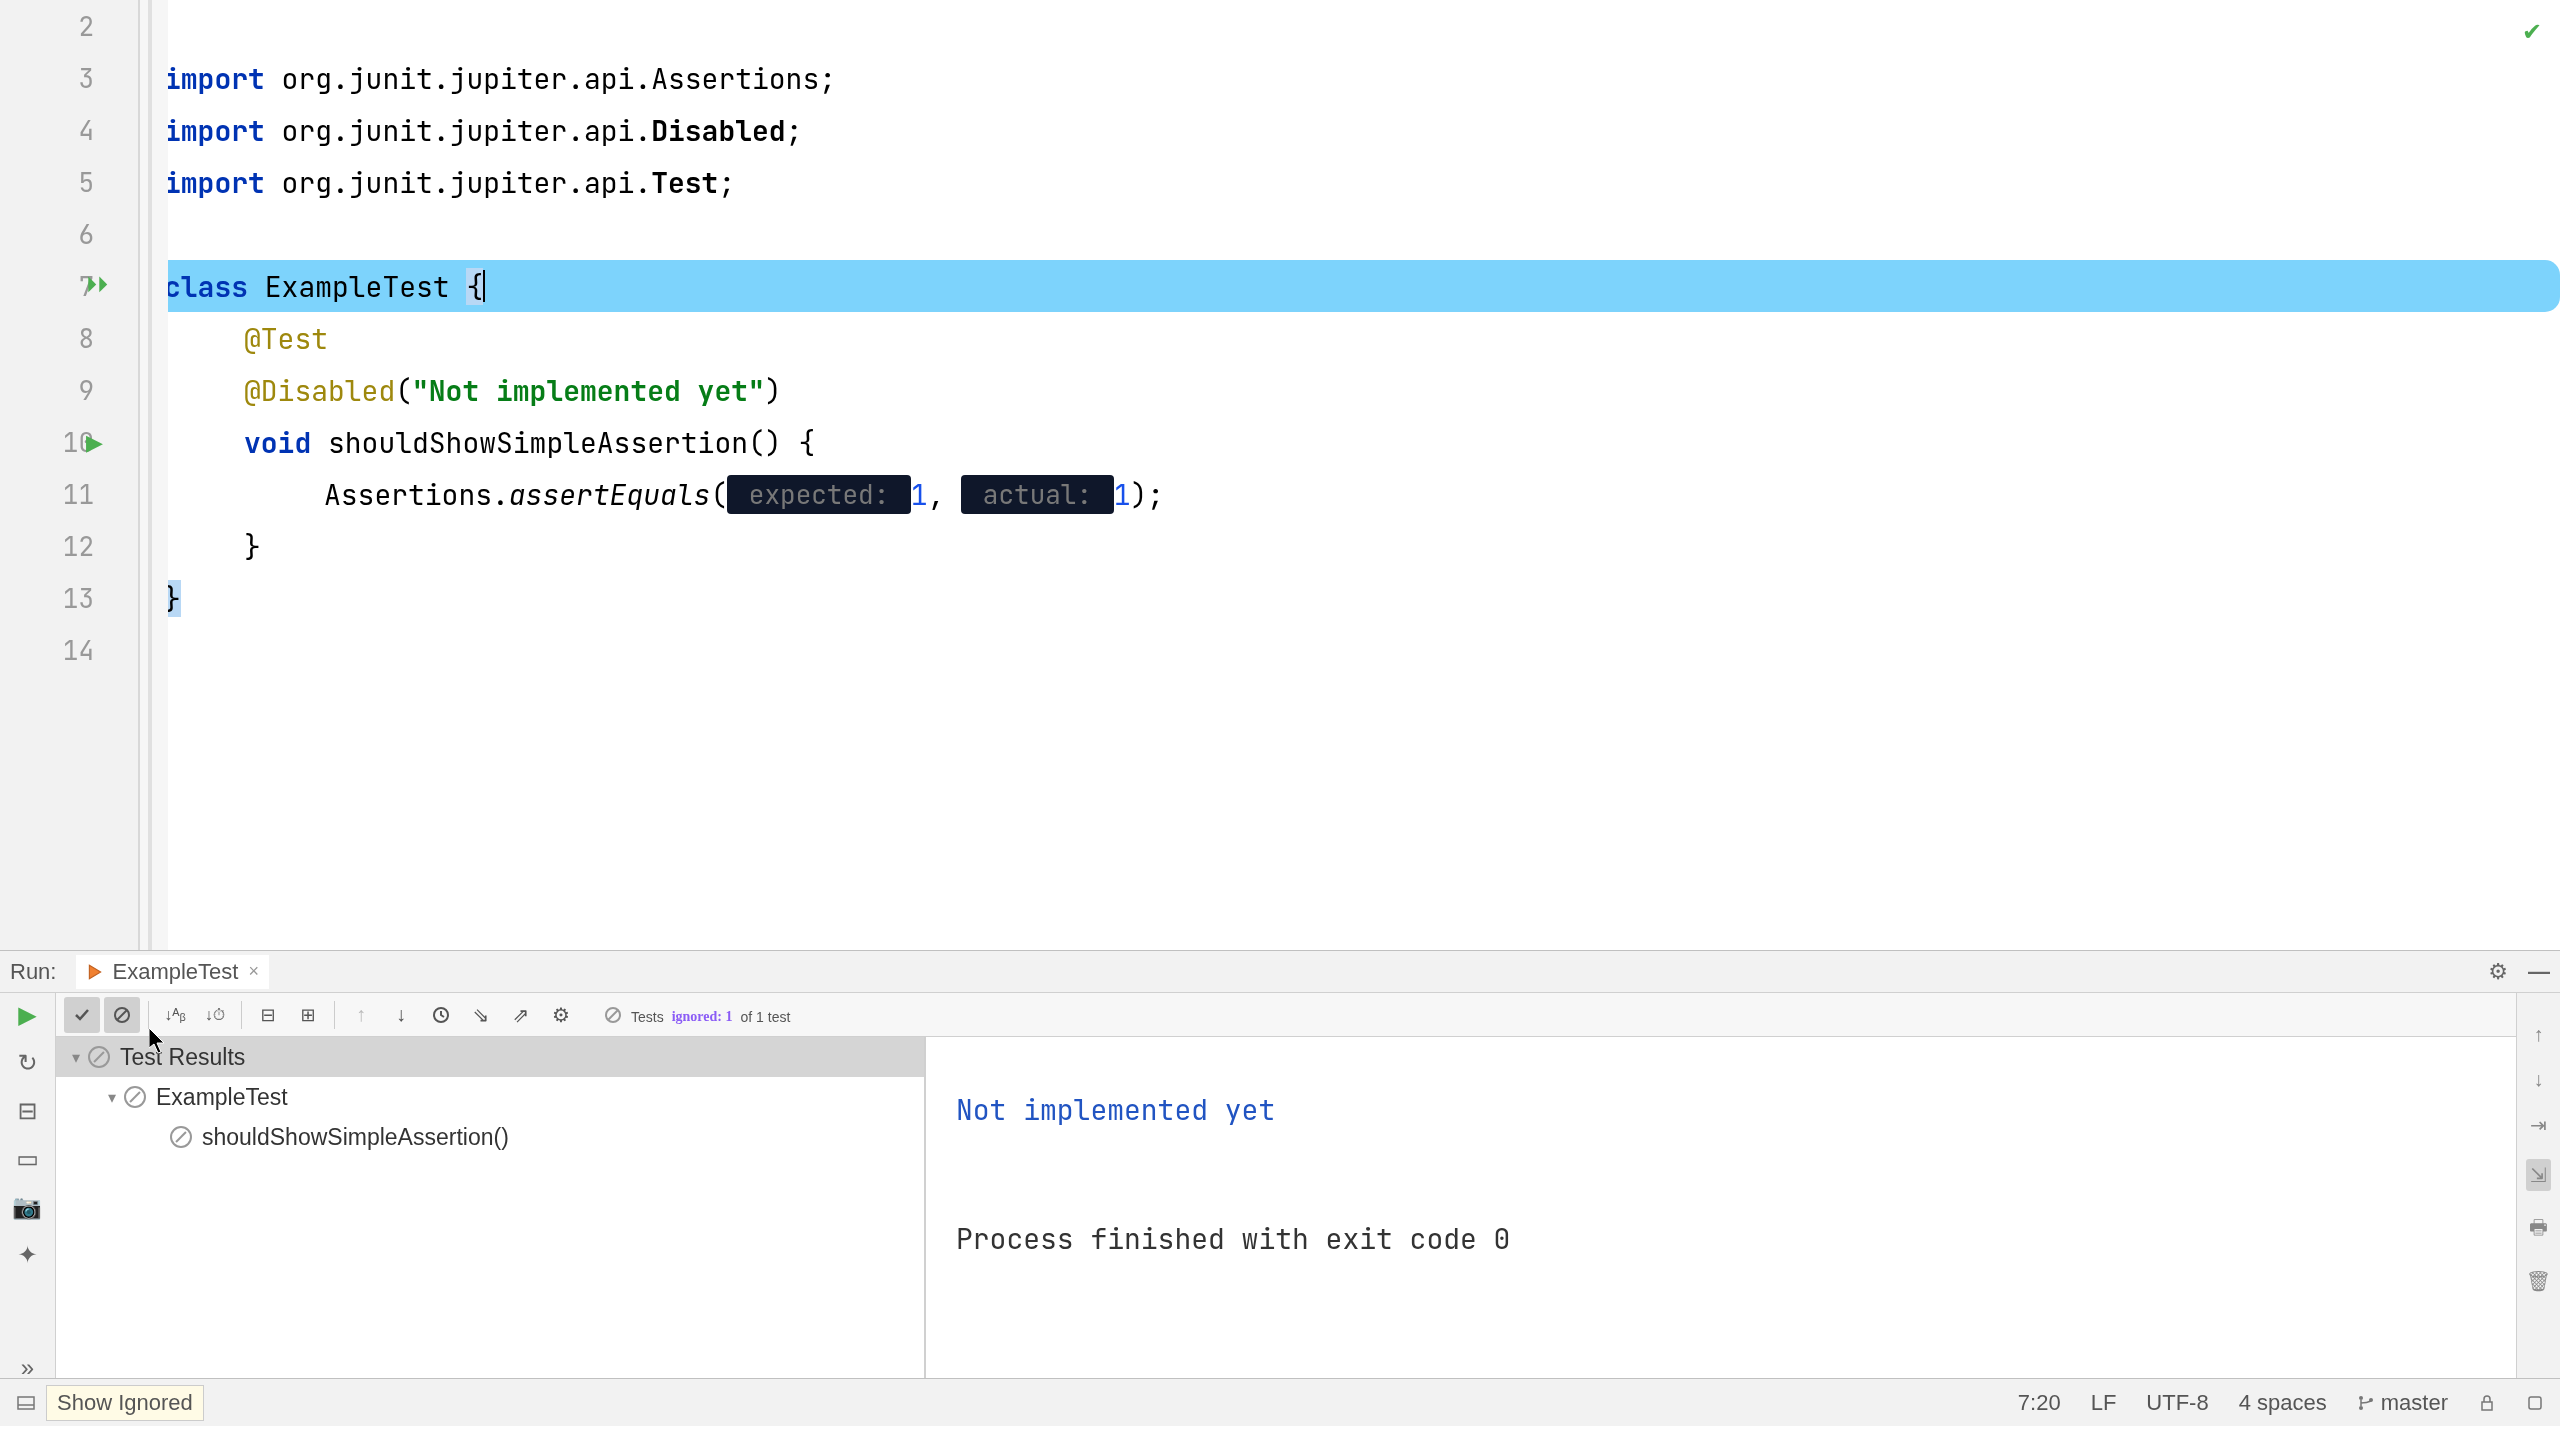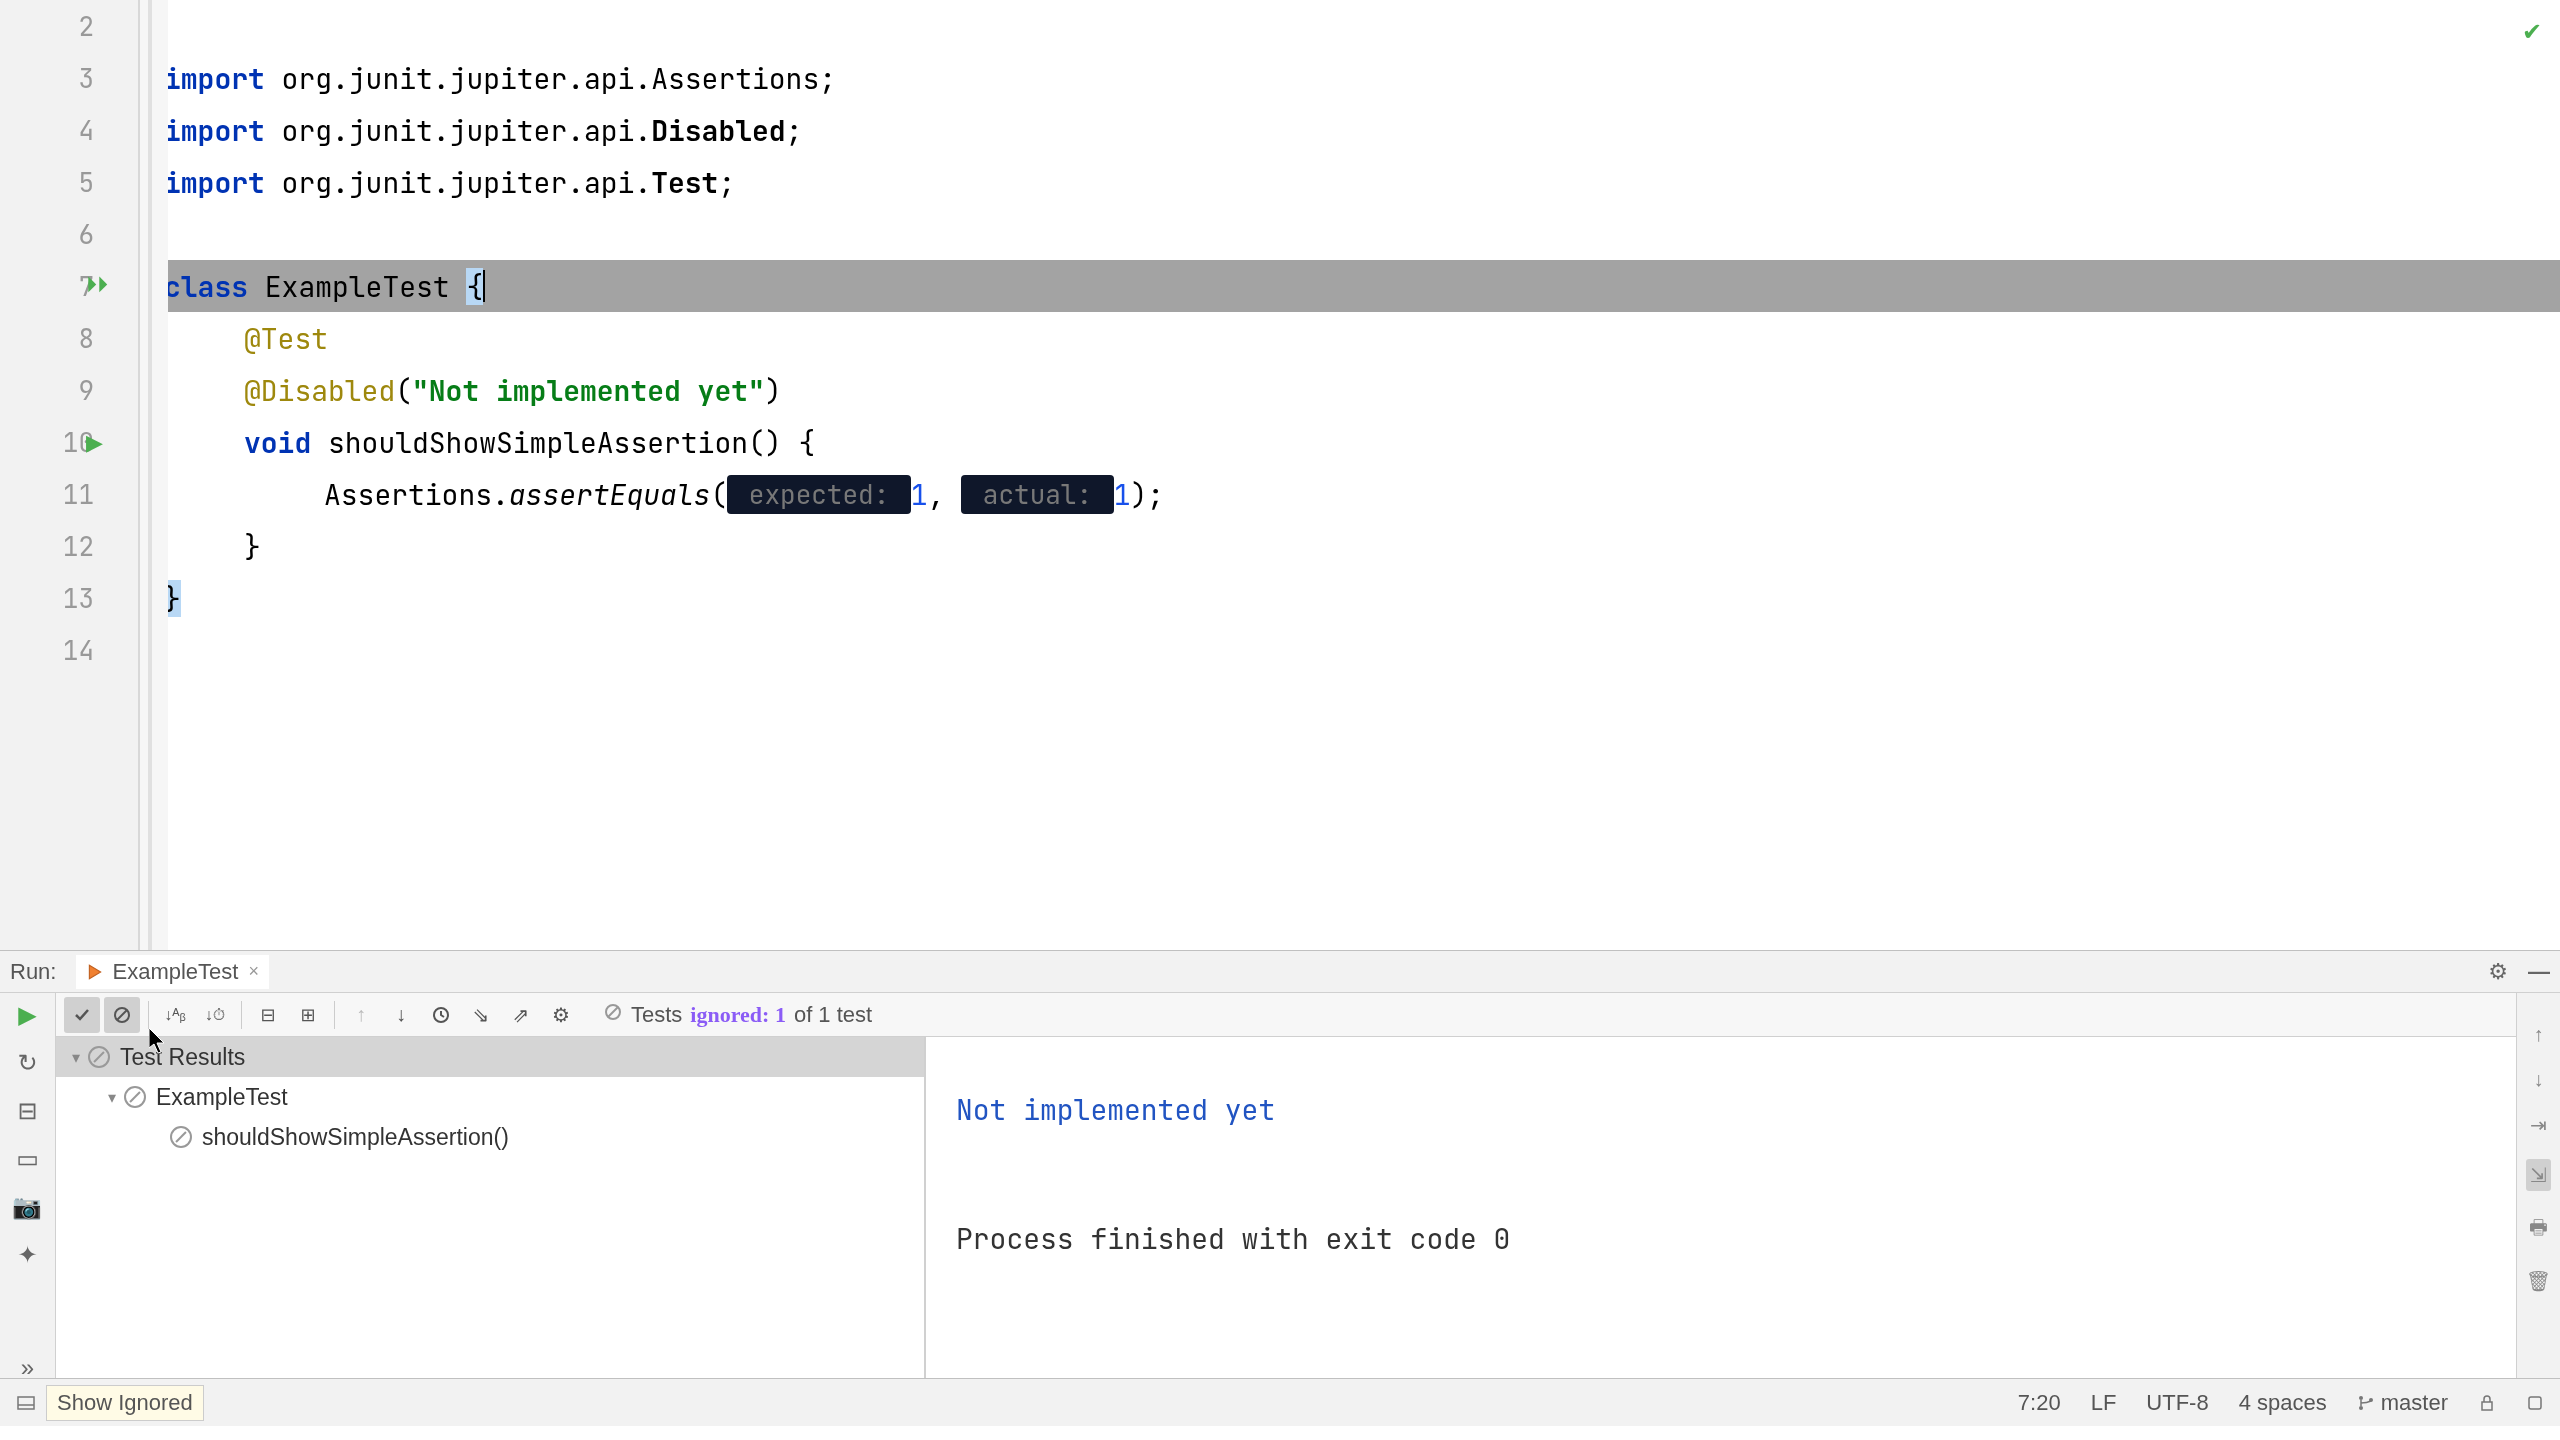--- a/index.html
+++ b/index.html
@@ -8,21 +8,21 @@
 .editor-area { position: absolute; top: 0; left: 0; right: 0; height: 950px; display: flex; background: #fff; }
 .gutter { width: 140px; background: #f2f2f2; border-right: 2px solid #d8d8d8; position: relative; }
 .line-row { height: 52px; display: flex; align-items: center; justify-content: flex-end; padding-right: 44px; }
 .line-num { color: #999; font-family: "JetBrains Mono", Menlo, Consolas, monospace; font-size: 26px; }
 .run-mark { position: absolute; left: 86px; color: #4caf50; font-size: 22px; }
 
 .code-area { flex: 1; position: relative; }
 .margin-stripe { position: absolute; left: 0; top: 0; width: 28px; height: 100%; background: #f6f6f6; }
 .margin-stripe-inner { position: absolute; left: 8px; top: 0; width: 4px; height: 100%; background: #e0e0e0; }
 .code-line { height: 52px; display: flex; align-items: center; padding-left: 24px; font-family: "JetBrains Mono", Menlo, Consolas, monospace; font-size: 28px; white-space: pre; }
-.hl-line { background: #a3a3a3; }
+.hl-line { background: #7dd3fc; border-radius: 15px; }
 .kw { color: #0033b3; font-weight: bold; }
 .ann { color: #9e880d; }
 .str { color: #067d17; font-weight: bold; }
 .cls { color: #000; }
 .imp-cls { color: #000; font-weight: bold; }
 .num { color: #1750eb; }
 .param-hint { background: #0f172a; color: #787878; padding: 2px 6px; border-radius: 4px; font-size: 26px; }
 .method-italic { font-style: italic; }
 .brace-hl { background: #b8d8f5; }
 .caret { display: inline-block; width: 2px; height: 32px; background: #000; vertical-align: middle; }
@@ -42,21 +42,21 @@
 .run-body { flex: 1; display: flex; }
 .run-left { width: 56px; background: #f2f2f2; display: flex; flex-direction: column; align-items: center; padding-top: 8px; gap: 20px; border-right: 1px solid #d0d0d0; }
 .run-left-icon { color: #666; font-size: 24px; }
 .run-left-icon.green { color: #4caf50; }
 
 .run-mid { display: flex; flex-direction: column; flex: 1; }
 .run-toolbar { height: 44px; display: flex; align-items: center; padding: 0 8px; gap: 4px; border-bottom: 1px solid #d0d0d0; background: #f7f7f7; }
 .tb-btn { width: 36px; height: 36px; display: flex; align-items: center; justify-content: center; color: #555; font-size: 20px; border-radius: 3px; }
 .tb-btn.pressed { background: #d0d0d0; }
 .tb-sep { width: 1px; height: 28px; background: #ccc; margin: 0 4px; }
-.tb-status { margin-left: 20px; display: flex; align-items: flex-start; font-size: 22px; color: #555; gap: 8px; }
+.tb-status { margin-left: 20px; display: flex; align-items: flex-end; font-size: 14px; color: #555; gap: 8px; }
 .ignored-badge { color: #8b5cf6; font-weight: bold; font-family: Liberation Serif, serif; }
 
 .run-content { flex: 1; display: flex; }
 .tree-pane { width: 870px; border-right: 2px solid #d0d0d0; background: #fff; }
 .tree-row { display: flex; align-items: center; height: 40px; font-size: 23px; color: #333; }
 .tree-row.selected { background: #d5d5d5; }
 .tree-chevron { color: #888; font-size: 16px; margin: 0 8px; }
 .tree-icon { display: inline-flex; width: 22px; height: 22px; border: 2px solid #999; border-radius: 50%; margin-right: 10px; position: relative; }
 .tree-icon::after { content: ''; position: absolute; width: 14px; height: 2px; background: #999; top: 8px; left: 2px; transform: rotate(-45deg); }
 .console-pane { flex: 1; padding: 24px 30px; font-family: "JetBrains Mono", Menlo, Consolas, monospace; font-size: 28px; color: #333; }

